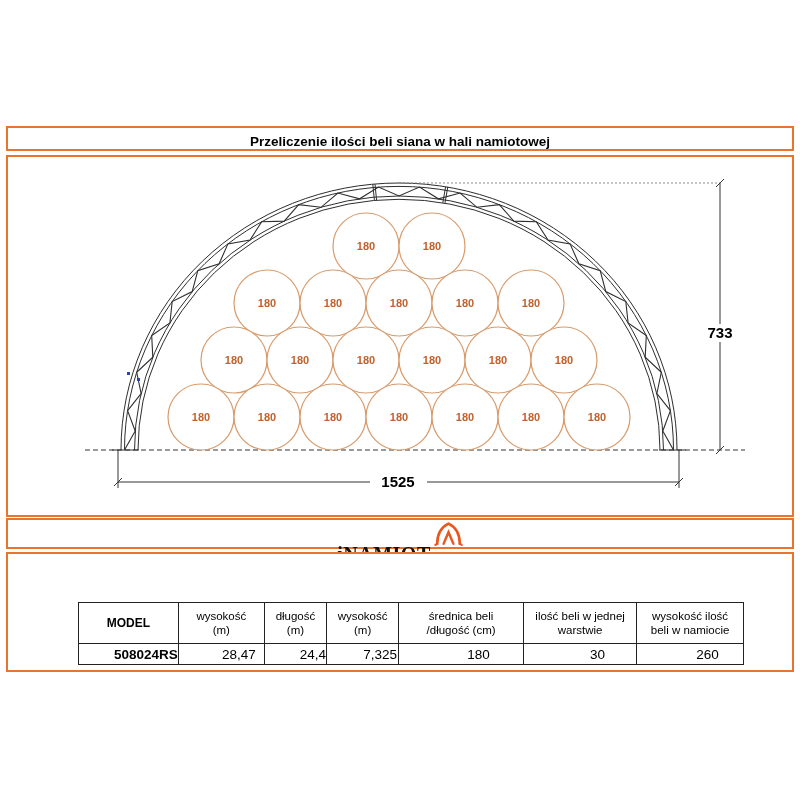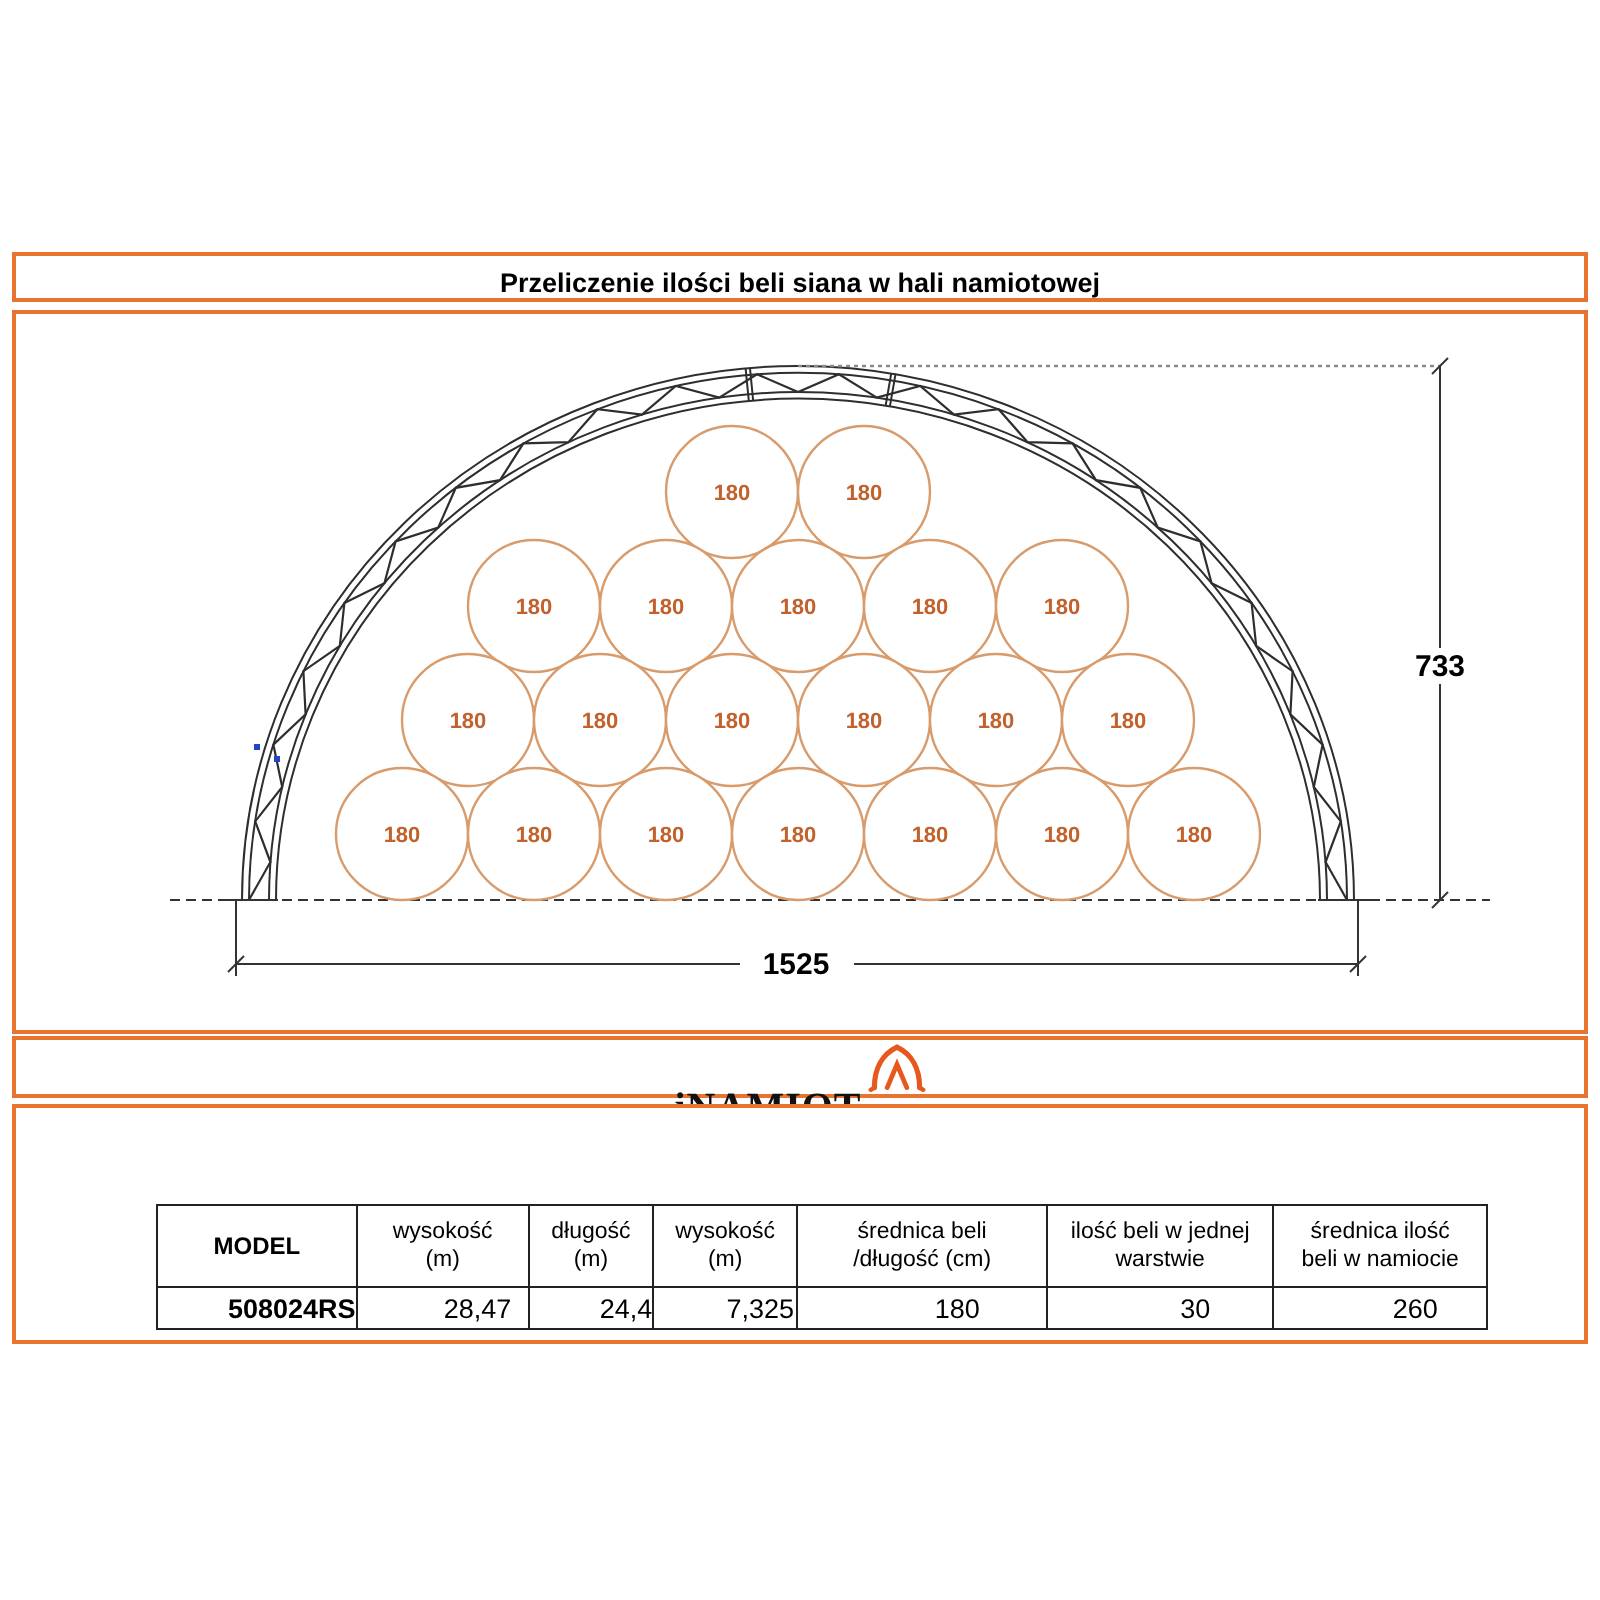--- a/index.html
+++ b/index.html
@@ -156,21 +156,21 @@
             </th>
         <th>
           <div>średnica beli</div>
               <div>/długość (cm)</div>
             </th>
         <th>
           <div>ilość beli w jednej</div>
               <div>warstwie</div>
             </th>
         <th>
-          <div>średnica ilość</div>
+          <div>wysokość ilość</div>
               <div>beli w namiocie</div>
             </th>
       </tr>
       <tr class="data">
         <td class="model-c">508024RS</td>
         <td>28,47</td>
         <td>24,4</td>
         <td>7,325</td>
         <td>180</td>
         <td>30</td>

